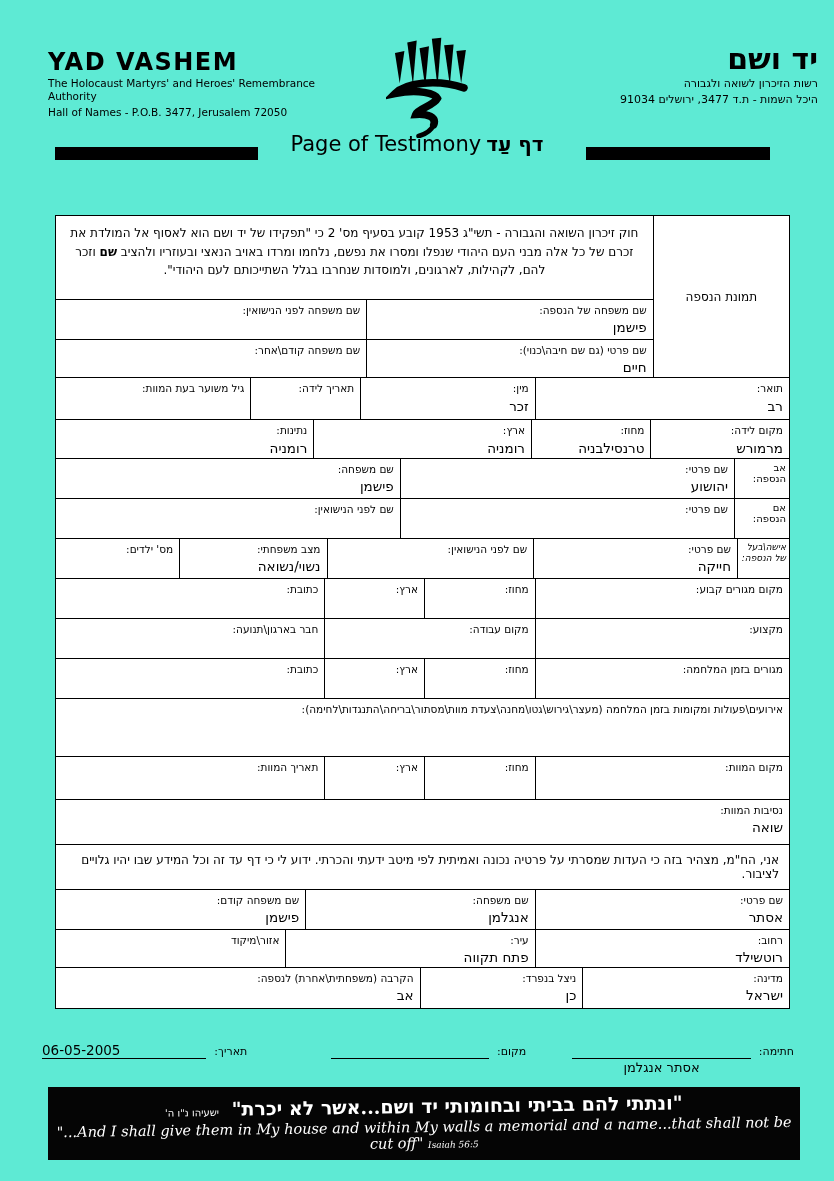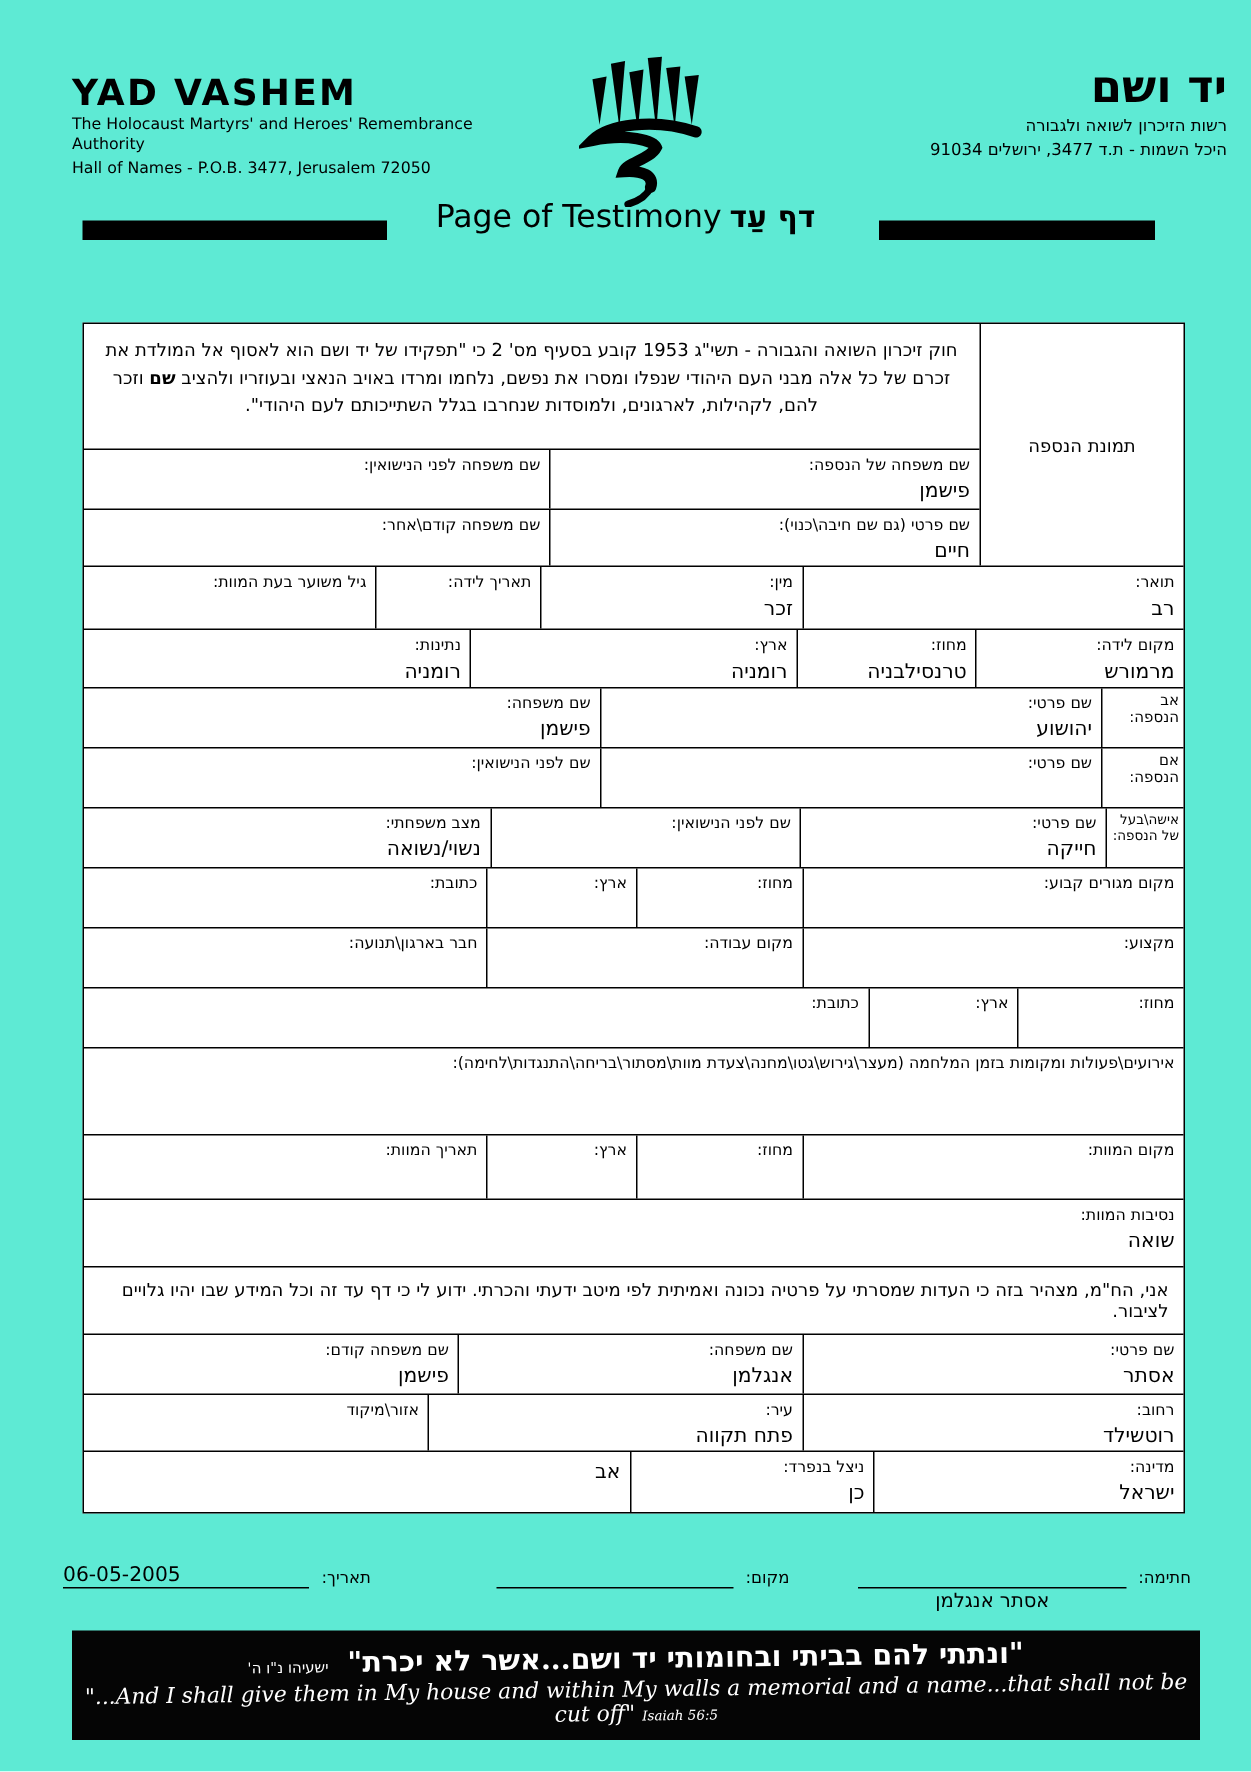--- a/index.html
+++ b/index.html
@@ -30,21 +30,21 @@
   .frow + .frow{border-top:1px solid #000;}
   .srow{display:flex;align-items:stretch;}
   .srow + .srow{border-top:1px solid #000;}
   .cell{box-sizing:border-box;padding:3px 6px 2px;overflow:hidden;}
   .cell:not(:last-child){border-left:1px solid #000;}
   .stack{display:flex;flex-direction:column;}
   .stack:not(:last-child){border-left:1px solid #000;}
   .lbl{font-size:10.5px;line-height:1.35;}
   .val{font-size:13.5px;line-height:1.2;margin-top:2px;}
   .cat{font-size:10px;padding:3px 3px;}
-  .cat .cat-line{font-size:9px;line-height:1.25;}
+  .cat .cat-line{font-size:9px;line-height:1.25;font-style:italic;}
   .law-cell{padding:8px 12px;font-size:12px;line-height:1.55;text-align:center;}
   .photo-cell{display:flex;align-items:center;justify-content:center;font-size:12px;}
   .decl-cell{display:flex;align-items:center;font-size:12px;padding:4px 10px;}
   .events-cell{font-size:10.5px;}
 
   
   .h-law{min-height:83px;}
   .h-b{min-height:39px;} .h-c{min-height:37px;}
   .h-d{min-height:41px;} .h-e{min-height:37px;}
   .h-f{min-height:39px;} .h-g{min-height:39px;} .h-h{min-height:39px;}
@@ -212,20 +212,24 @@
         <div class="val">חייקה</div>
       </div>
       <div class="cell" style="width:28.2%">
         <div class="lbl">שם לפני הנישואין:</div>
         <div class="val"></div>
       </div>
       <div class="cell" style="width:20.1%">
         <div class="lbl">מצב משפחתי:</div>
         <div class="val">נשוי/נשואה</div>
       </div>
+      <div class="cell" style="width:16.8%">
+        <div class="lbl">מס' ילדים:</div>
+        <div class="val"></div>
+      </div>
     </div>
 
     <div class="frow h-i">
       <div class="cell" style="width:34.7%">
         <div class="lbl">מקום מגורים קבוע:</div>
         <div class="val"></div>
       </div>
       <div class="cell" style="width:15.1%">
         <div class="lbl">מחוז:</div>
         <div class="val"></div>
@@ -249,20 +253,24 @@
         <div class="lbl">מקום עבודה:</div>
         <div class="val"></div>
       </div>
       <div class="cell" style="width:36.6%">
         <div class="lbl">חבר בארגון\תנועה:</div>
         <div class="val"></div>
       </div>
     </div>
 
     <div class="frow h-k">
+      <div class="cell" style="width:34.7%">
+        <div class="lbl">מגורים בזמן המלחמה:</div>
+        <div class="val"></div>
+      </div>
       <div class="cell" style="width:15.1%">
         <div class="lbl">מחוז:</div>
         <div class="val"></div>
       </div>
       <div class="cell" style="width:13.6%">
         <div class="lbl">ארץ:</div>
         <div class="val"></div>
       </div>
       <div class="cell" style="width:36.6%">
         <div class="lbl">כתובת:</div>
@@ -340,20 +348,21 @@
     <div class="frow h-r">
       <div class="cell" style="width:28.2%">
         <div class="lbl">מדינה:</div>
         <div class="val">ישראל</div>
       </div>
       <div class="cell" style="width:22.2%">
         <div class="lbl">ניצל בנפרד:</div>
         <div class="val">כן</div>
       </div>
       <div class="cell" style="width:49.6%">
+        <div class="lbl">הקרבה (משפחתית\אחרת) לנספה:</div>
         <div class="val">אב</div>
       </div>
     </div>
 
   </div>
 
   <div class="sig-row">
     <span class="sig-lbl">חתימה:</span>
     <span class="sig-line" style="width:190px;margin-left:12px;margin-right:8px;">
       <span class="sig-name">אסתר אנגלמן</span>

